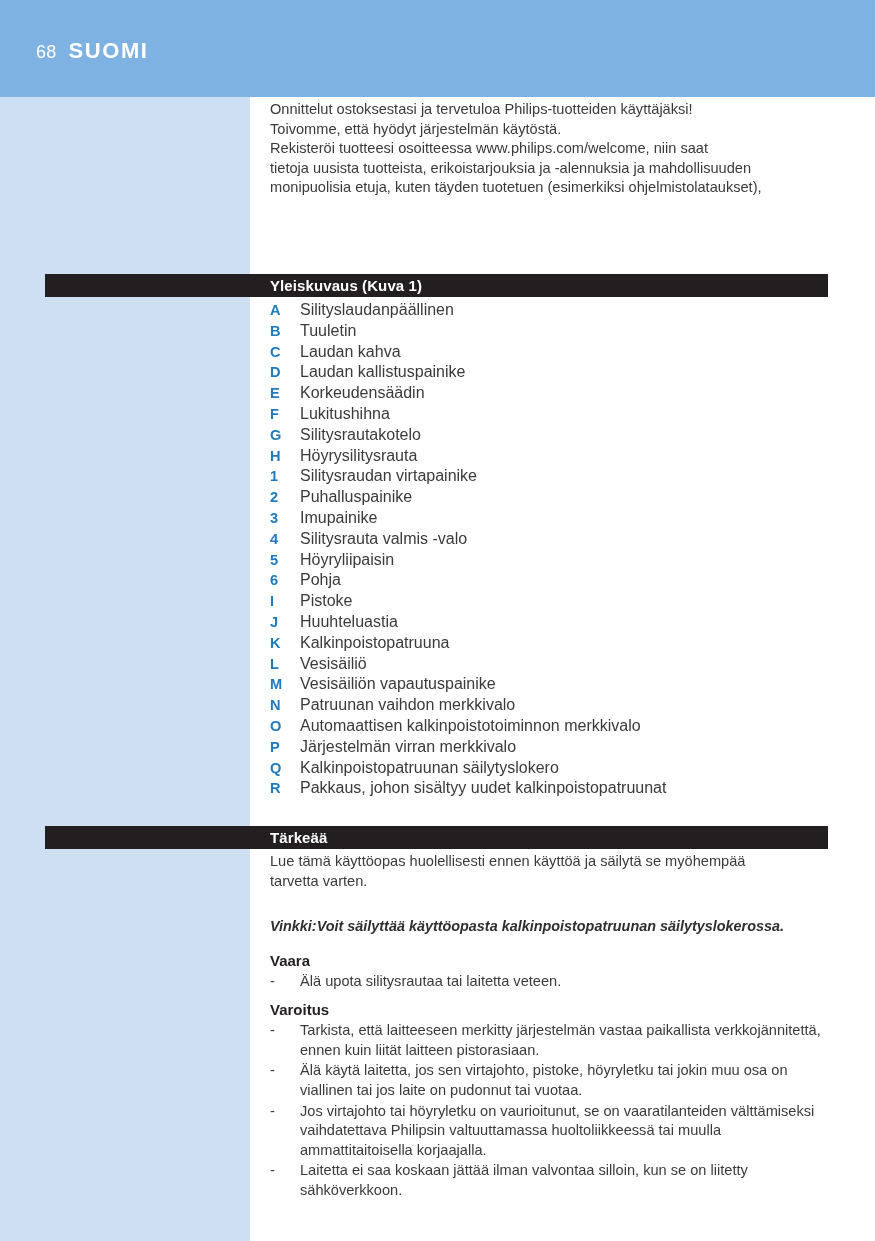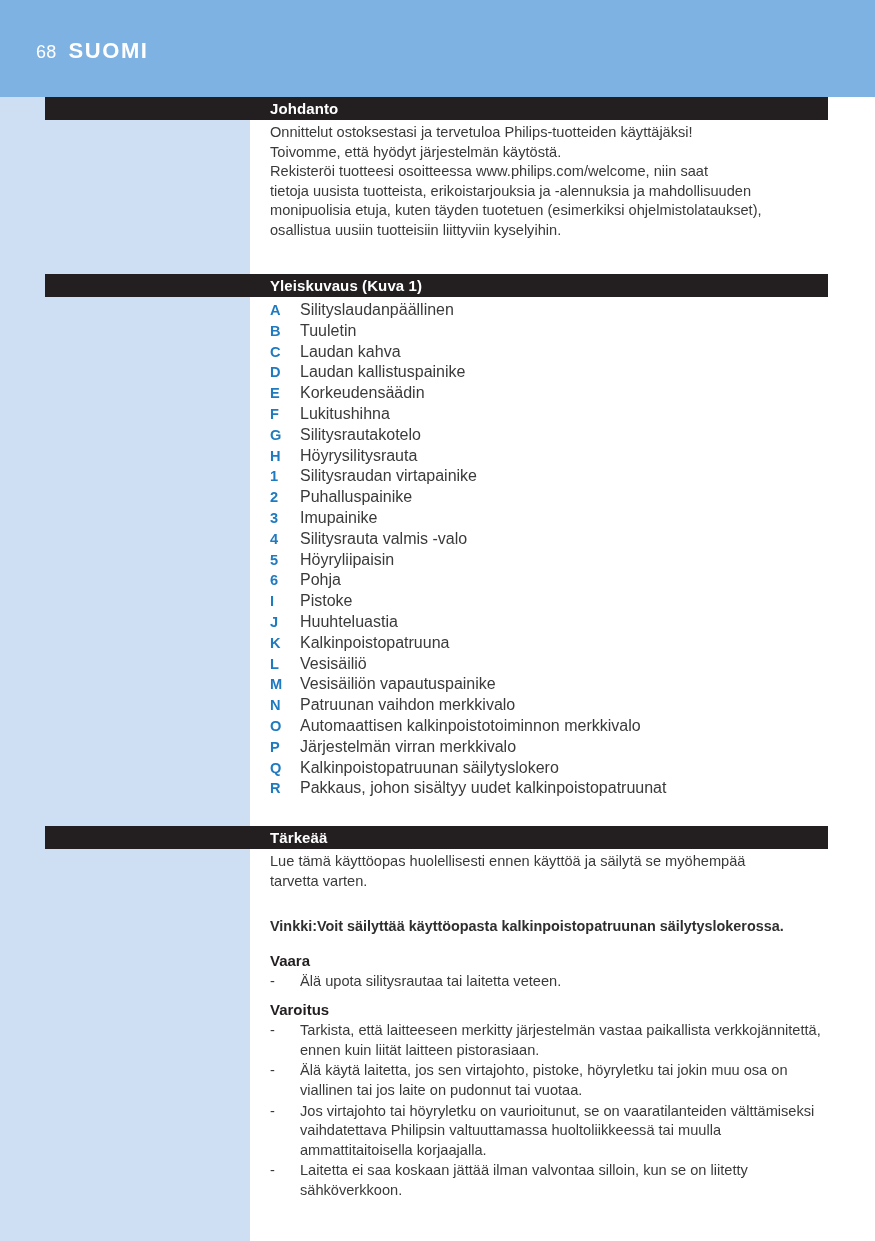--- a/index.html
+++ b/index.html
@@ -125,20 +125,21 @@
     font-weight: 700;
     font-size: 14.6px;
   }
   .ov-label {
     font-size: 16px;
     color: #3a3a3a;
   }
 
   
   .tip {
+    font-style: italic;
     font-weight: 700;
     font-size: 14.4px;
     line-height: 19.6px;
     color: #2f2f2f;
   }
   .sub-head {
     font-weight: 700;
     font-size: 15px;
     line-height: 20px;
     color: #231f20;
@@ -176,28 +177,26 @@
   <div class="left-band"></div>
 
   <div class="header-line">
     <span class="page-number">68</span>
     <span class="lang-title">SUOMI</span>
   </div>
 
   <div class="content">
 
     <div class="section" style="top:97px;">
-      <div class="section-head">Johdanto</div>
       <div class="section-body">
         <p class="para">Onnittelut ostoksestasi ja tervetuloa Philips-tuotteiden käyttäjäksi!</p>
         <p class="para">Toivomme, että hyödyt järjestelmän käytöstä.</p>
         <p class="para">Rekisteröi tuotteesi osoitteessa www.philips.com/welcome, niin saat</p>
         <p class="para">tietoja uusista tuotteista, erikoistarjouksia ja -alennuksia ja mahdollisuuden</p>
         <p class="para">monipuolisia etuja, kuten täyden tuotetuen (esimerkiksi ohjelmistolataukset),</p>
-        <p class="para">osallistua uusiin tuotteisiin liittyviin kyselyihin.</p>
       </div>
     </div>
 
     <div class="section" style="top:274px;">
       <div class="section-head">Yleiskuvaus (Kuva 1)</div>
       <div class="section-body">
         <ul class="ov-list">
           <li class="ov-item">
               <span class="ov-key">A</span>
               <span class="ov-label">Silityslaudanpäällinen</span>

